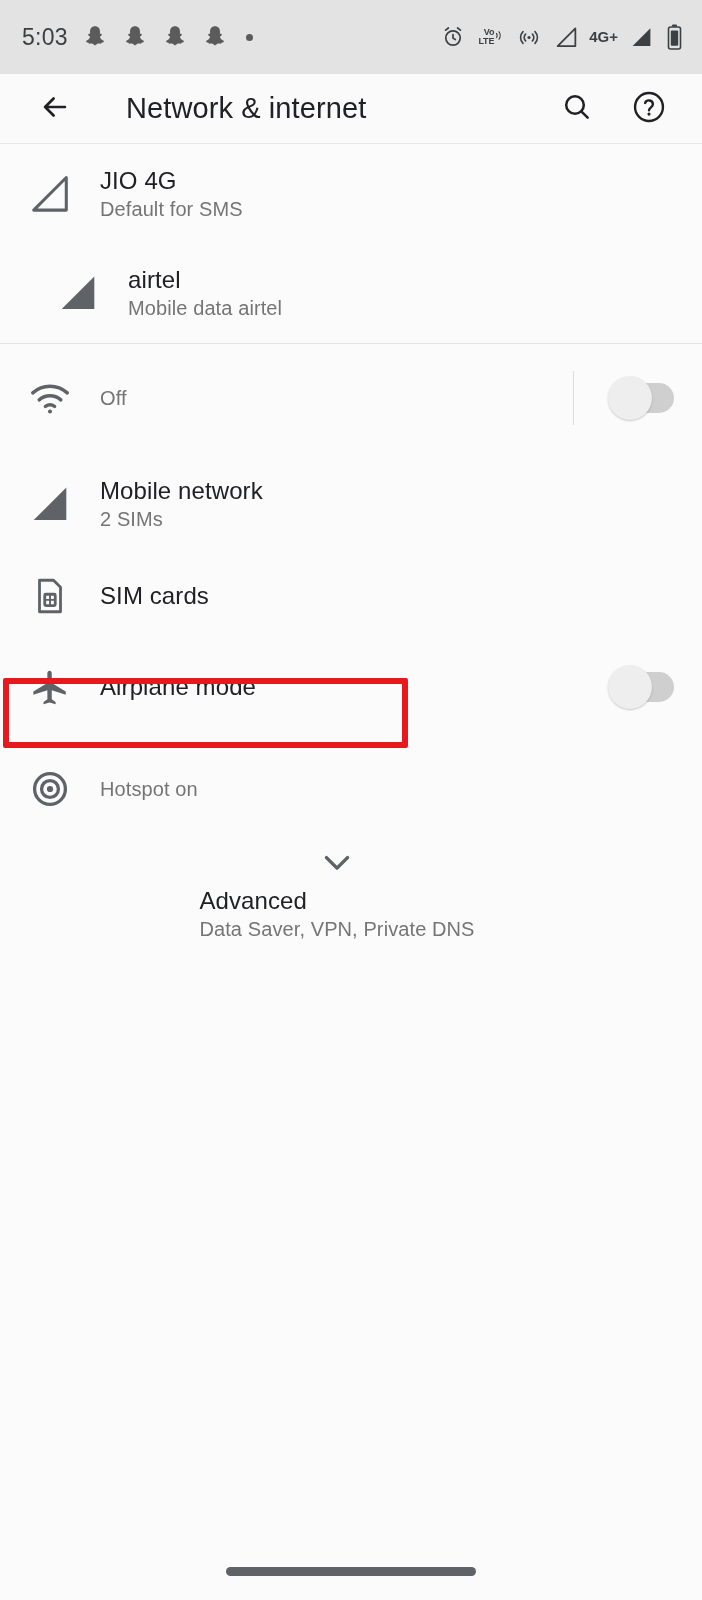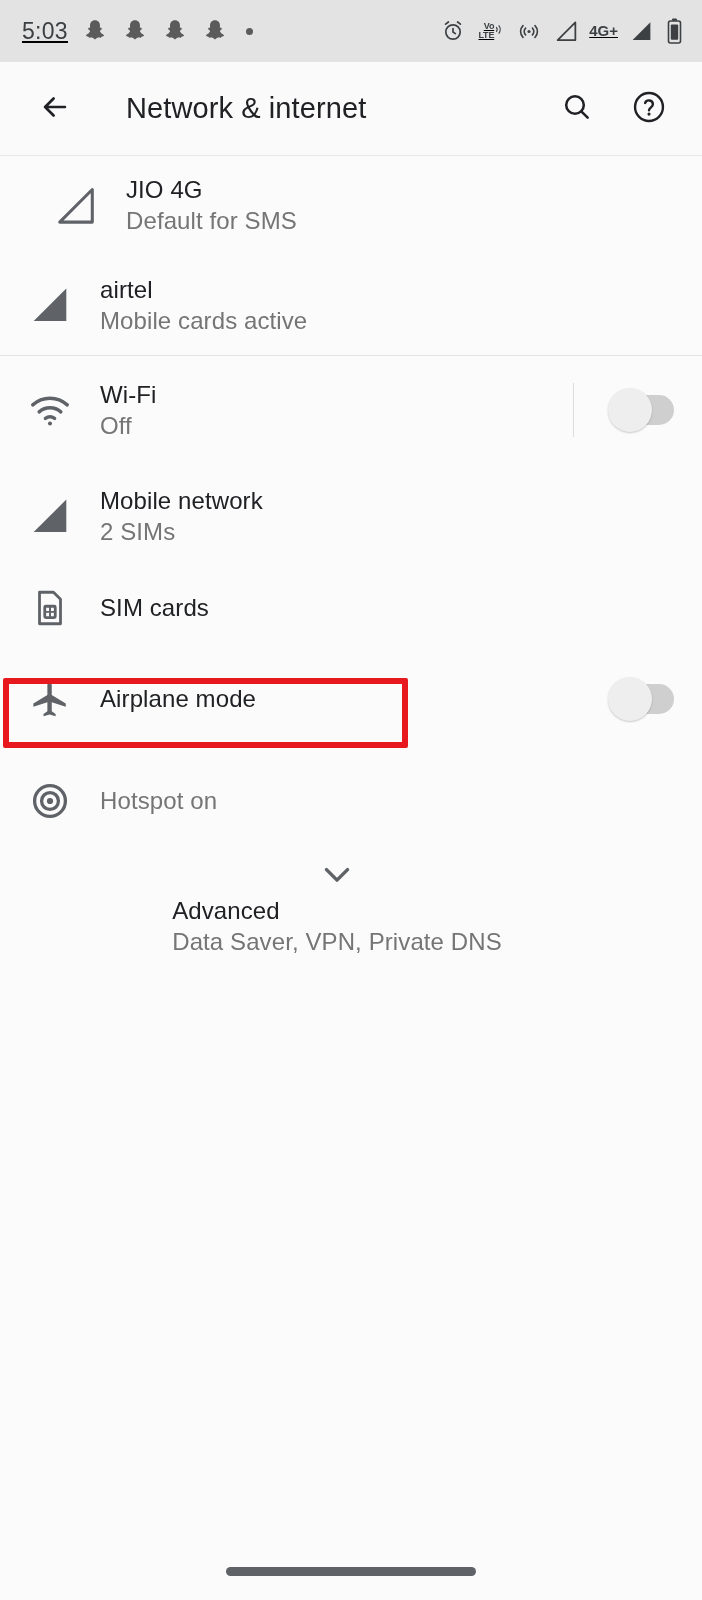--- a/index.html
+++ b/index.html
@@ -6,39 +6,38 @@
   html, body {
     width:702px; height:1600px;
     font-family:"Liberation Sans", sans-serif;
     background:#fbfbfb;
     overflow:hidden;
   }
   .phone { position:relative; width:702px; height:1600px; background:#fbfbfb; }
 
   
   .status-bar {
-    height:62px; background:#e3e3e3;
+    height:74px; background:#e3e3e3;
     display:flex; align-items:center;
     padding:0 20px 0 22px;
-    text-decoration:underline;
   }
   .status-left { display:flex; align-items:center; gap:14px; flex:1; }
   .status-clock { font-size:23px; color:#3c4043; letter-spacing:.3px; }
   .status-right { display:flex; align-items:center; gap:13px; }
   .sb-icon { display:flex; align-items:center; justify-content:center; }
   .ghost-dot { width:7px; height:7px; border-radius:50%; background:#5b5b5b; margin-left:4px; }
   .volte-text {
     font-size:9px; line-height:9px; color:#3c4043; font-weight:700;
     text-align:right; letter-spacing:-.2px;
   }
   .net-label { font-size:15px; color:#3c4043; font-weight:600; margin:8px -2px 10px -3px; }
 
   
   .app-bar {
-    height:94px; background:#fafafa;
+    height:70px; background:#fafafa;
     display:flex; align-items:center; padding:0 26px 0 28px;
     border-bottom:1px solid #e8e8e8;
   }
   .app-bar-title {
     font-size:29px; color:#202124; margin-left:44px; flex:1;
     letter-spacing:.1px;
   }
   .appbar-btn { width:54px; height:54px; display:flex; align-items:center; justify-content:center; }
   .help-btn { margin-left:18px; }
 
@@ -48,21 +47,21 @@
     display:flex; align-items:center;
     min-height:104px; padding:0 28px 0 0;
     position:relative;
   }
   .row-icon {
     width:100px; min-width:100px; display:flex;
     align-items:center; justify-content:center;
   }
   .row-text { flex:1; display:flex; flex-direction:column; justify-content:center; gap:3px; }
   .row-title { font-size:24px; color:#202124; letter-spacing:.1px; }
-  .row-sub { font-size:24px; color:#757575; letter-spacing:.1px; }
+  .row-sub { font-size:20px; color:#757575; letter-spacing:.1px; }
   .group-divider { height:1px; background:#e4e4e4; width:100%; }
 
   
   .toggle-wrap { display:flex; align-items:center; }
   .toggle-sep { width:1px; height:54px; background:#dcdcdc; margin-right:40px; }
   .toggle {
     position:relative; width:60px; height:30px;
     background:#cfcfcf; border-radius:15px;
   }
   .toggle .thumb {
@@ -197,57 +196,56 @@
           <circle cx="12" cy="12" r="9.3"></circle>
           <path d="M9.4 9.3a2.7 2.7 0 0 1 5.2.9c0 1.8-2.6 2.2-2.6 4" stroke-linecap="round"></path>
           <circle cx="12" cy="16.7" r="1.05" fill="#202124" stroke="none"></circle>
         </svg>
       </span>
     </div>
   </div>
 
   <div class="list">
 
-    <div class="row" style="min-height:99px;margin-left:26px;">
+    <div class="row" style="min-height:99px;">
       <div class="row-icon">
         <svg width="46" height="46" viewBox="0 0 24 24">
           <path d="M20.5 3.4 3.5 20.4h17z" fill="none" stroke="#5f6368" stroke-width="1.6" stroke-linejoin="round"></path>
         </svg>
       </div>
       <div class="row-text">
         <div class="row-title">JIO 4G</div>
         <div class="row-sub">Default for SMS</div>
       </div>
     </div>
 
-    <div class="row" style="min-height:100px;">
+    <div class="row" style="min-height:100px;padding-left:28px;">
       <div class="row-icon">
         <svg width="46" height="46" viewBox="0 0 24 24">
           <path d="M20.5 3.4 3.5 20.4h17z" fill="#5f6368"></path>
         </svg>
       </div>
       <div class="row-text">
         <div class="row-title">airtel</div>
-        <div class="row-sub">Mobile cards active</div>
+        <div class="row-sub">Mobile data airtel</div>
       </div>
     </div>
 
     <div class="group-divider"></div>
 
     <div class="row" style="min-height:108px;">
       <div class="row-icon">
         <svg width="44" height="44" viewBox="0 0 24 24" fill="none" stroke="#5f6368" stroke-width="1.9" stroke-linecap="round">
           <path d="M2.6 9.2a14 14 0 0 1 18.8 0"></path>
           <path d="M6.1 13a9 9 0 0 1 11.8 0"></path>
           <path d="M9.5 16.6a4.2 4.2 0 0 1 5 0"></path>
           <circle cx="12" cy="19.4" r="1.1" fill="#5f6368" stroke="none"></circle>
         </svg>
       </div>
       <div class="row-text">
-        <div class="row-title">Wi-Fi</div>
         <div class="row-sub">Off</div>
       </div>
       <div class="toggle-wrap">
         <div class="toggle-sep"></div>
         <div class="toggle">
           <div class="thumb"></div>
         </div>
       </div>
     </div>
 

